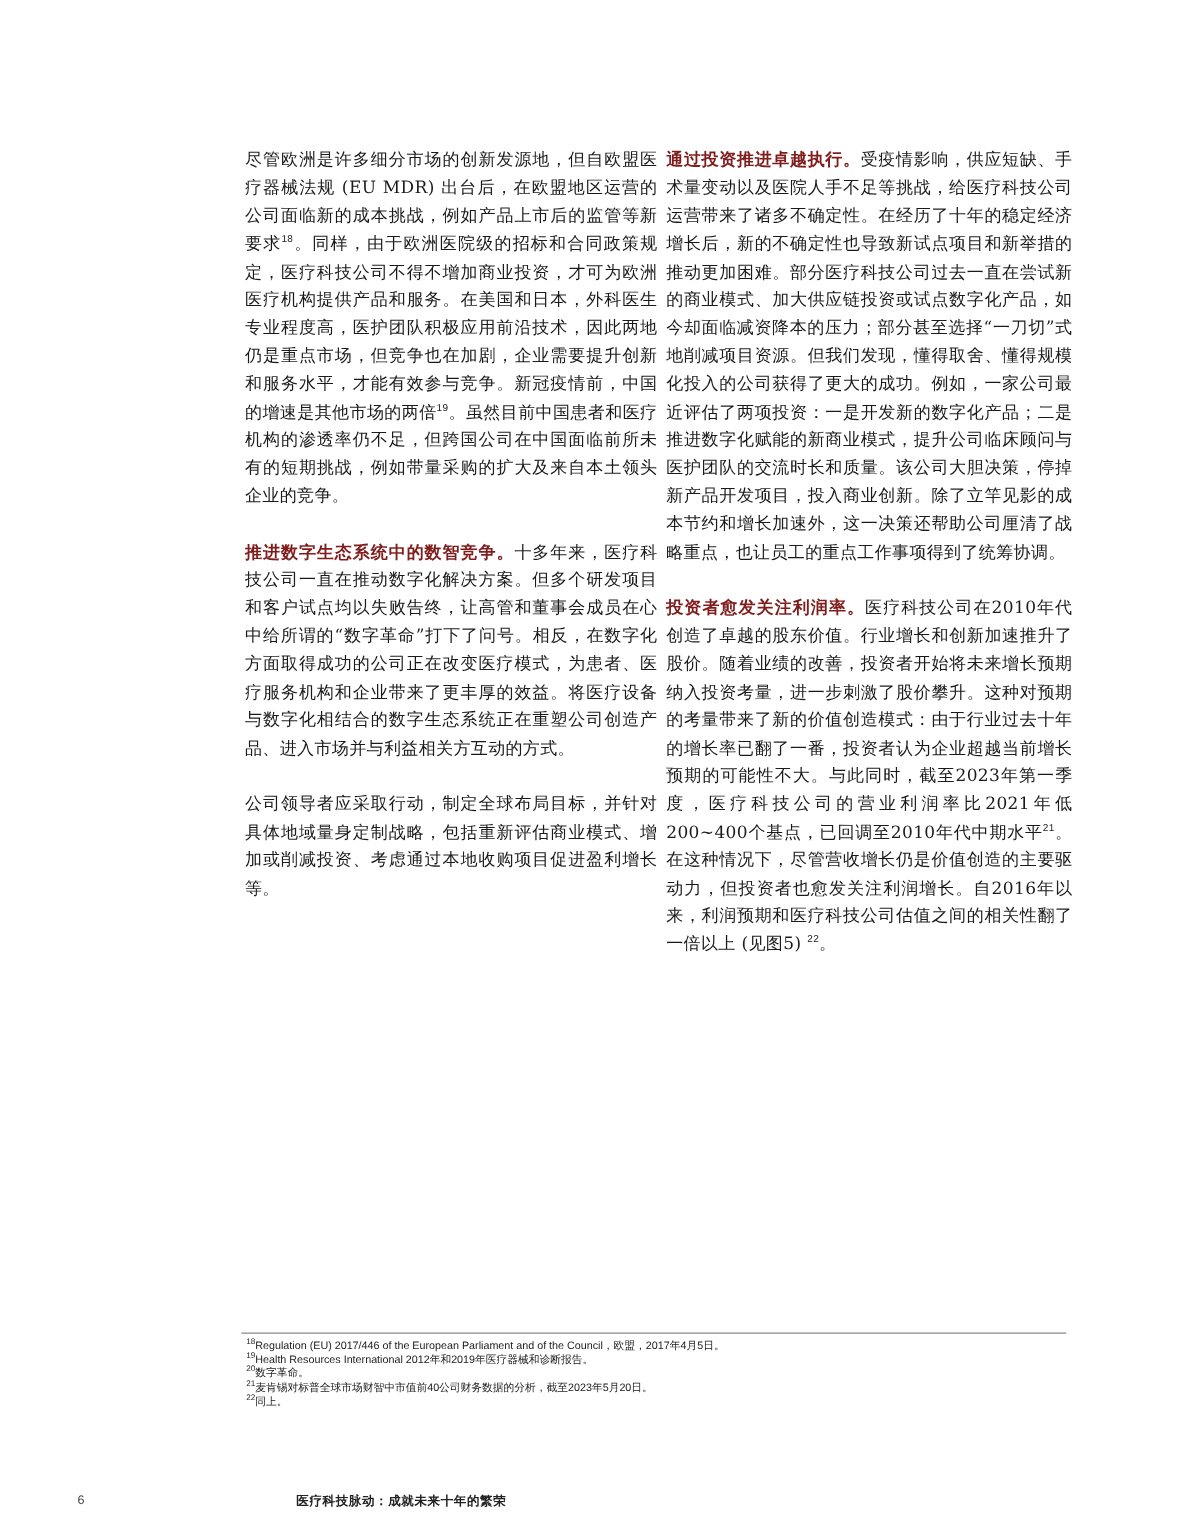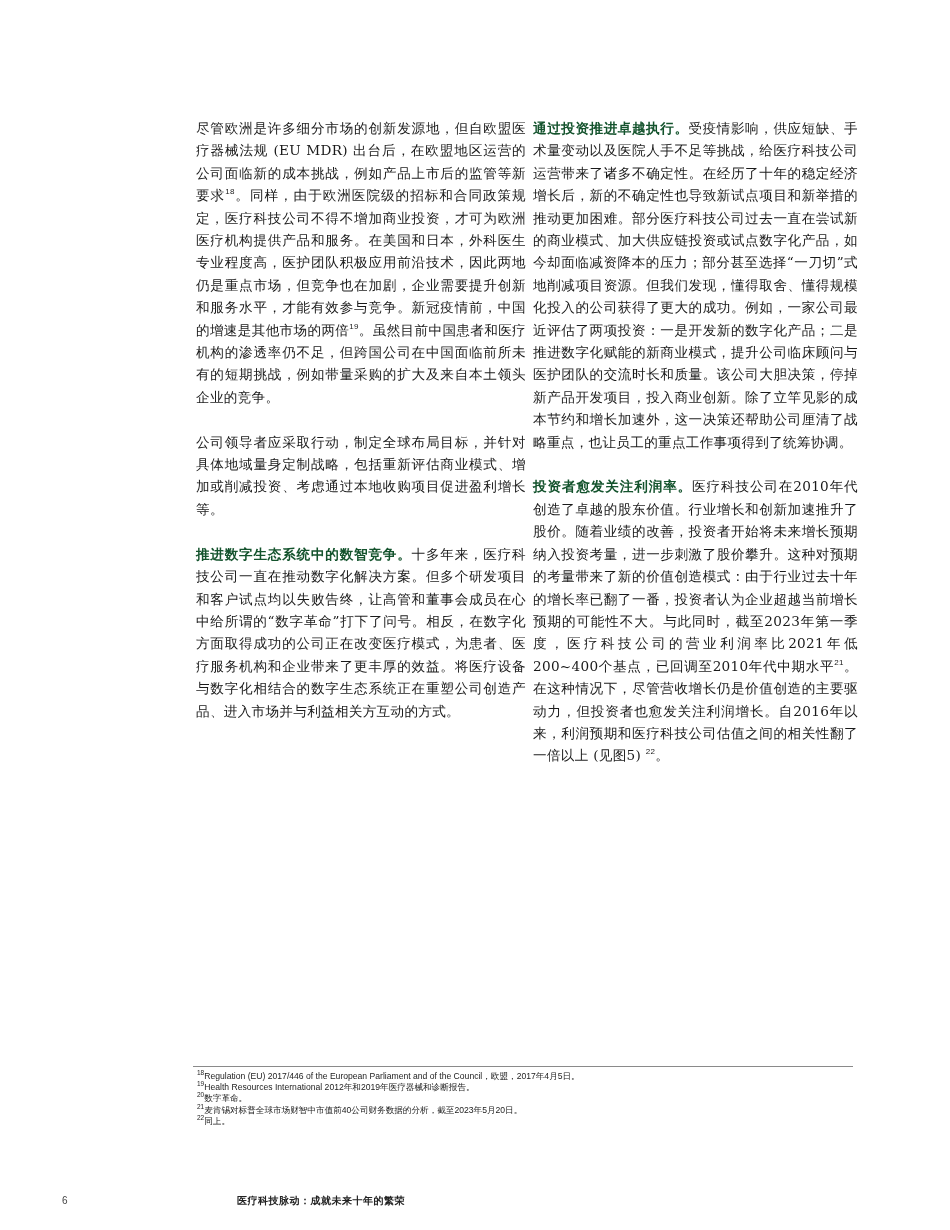--- a/index.html
+++ b/index.html
@@ -3,41 +3,41 @@
 <meta charset="utf-8">
 <style>
   html, body { margin: 0; padding: 0; background: #ffffff; }
   body { width: 950px; height: 1230px; position: relative; overflow: hidden;
          font-family: "DejaVu Serif", "Liberation Serif", serif; color: #1a1a1a; }
   .col { position: absolute; top: 117px; width: 330px; font-size: 13.6px; line-height: 22.4px;
          letter-spacing: 0.3px; text-align: justify; }
   .col-left { left: 196px; }
   .col-right { left: 533px; width: 325px; }
   .para { margin: 0 0 22.4px 0; }
-  .lead { font-weight: bold; color: #14532d; }
+  .lead { font-weight: bold; color: #7f1d1d; }
   sup { font-size: 8px; vertical-align: super; line-height: 0; font-family: "Liberation Sans", sans-serif; }
   .fn-rule { position: absolute; left: 193px; top: 1066px; width: 660px; height: 1px; background: #8a8a8a; }
   .footnotes { position: absolute; left: 197px; top: 1071px; width: 660px; font-size: 8.6px;
                line-height: 11.2px; color: #222; font-family: "Liberation Sans", sans-serif; }
   .footnote { white-space: nowrap; }
   .footnote sup { font-size: 6.5px; }
   .page-num { position: absolute; left: 62px; top: 1195px; font-size: 10px; color: #444;
               font-family: "Liberation Sans", sans-serif; }
   .running-title { position: absolute; left: 196px; top: 1194px; font-size: 10px; font-weight: bold;
                    color: #222; letter-spacing: 0.5px; padding-left: 41px; }
 </style>
 </head>
 <body>
 
 <div class="col col-left">
   <p class="para"><span>尽管欧洲是许多细分市场的创新发源地，但自欧盟医疗器械法规 (EU MDR) 出台后，在欧盟地区运营的公司面临新的成本挑战，例如产品上市后的监管等新要求</span><sup>18</sup><span>。同样，由于欧洲医院级的招标和合同政策规定，医疗科技公司不得不增加商业投资，才可为欧洲医疗机构提供产品和服务。在美国和日本，外科医生专业程度高，医护团队积极应用前沿技术，因此两地仍是重点市场，但竞争也在加剧，企业需要提升创新和服务水平，才能有效参与竞争。新冠疫情前，中国的增速是其他市场的两倍</span><sup>19</sup><span>。虽然目前中国患者和医疗机构的渗透率仍不足，但跨国公司在中国面临前所未有的短期挑战，例如带量采购的扩大及来自本土领头企业的竞争。</span></p>
 
+  <p class="para"><span class="lead">推进数字生态系统中的数智竞争。</span><span>十多年来，医疗科技公司一直在推动数字化解决方案。但多个研发项目和客户试点均以失败告终，让高管和董事会成员在心中给所谓的“数字革命”打下了问号。相反，在数字化方面取得成功的公司正在改变医疗模式，为患者、医疗服务机构和企业带来了更丰厚的效益。将医疗设备与数字化相结合的数字生态系统正在重塑公司创造产品、进入市场并与利益相关方互动的方式。</span></p>
+
   <p class="para"><span>公司领导者应采取行动，制定全球布局目标，并针对具体地域量身定制战略，包括重新评估商业模式、增加或削减投资、考虑通过本地收购项目促进盈利增长等。</span></p>
-
-  <p class="para"><span class="lead">推进数字生态系统中的数智竞争。</span><span>十多年来，医疗科技公司一直在推动数字化解决方案。但多个研发项目和客户试点均以失败告终，让高管和董事会成员在心中给所谓的“数字革命”打下了问号。相反，在数字化方面取得成功的公司正在改变医疗模式，为患者、医疗服务机构和企业带来了更丰厚的效益。将医疗设备与数字化相结合的数字生态系统正在重塑公司创造产品、进入市场并与利益相关方互动的方式。</span></p>
 
 
 </div>
 
 <div class="col col-right">
   <p class="para"><span class="lead">通过投资推进卓越执行。</span><span>受疫情影响，供应短缺、手术量变动以及医院人手不足等挑战，给医疗科技公司运营带来了诸多不确定性。在经历了十年的稳定经济增长后，新的不确定性也导致新试点项目和新举措的推动更加困难。部分医疗科技公司过去一直在尝试新的商业模式、加大供应链投资或试点数字化产品，如今却面临减资降本的压力；部分甚至选择“一刀切”式地削减项目资源。但我们发现，懂得取舍、懂得规模化投入的公司获得了更大的成功。例如，一家公司最近评估了两项投资：一是开发新的数字化产品；二是推进数字化赋能的新商业模式，提升公司临床顾问与医护团队的交流时长和质量。该公司大胆决策，停掉新产品开发项目，投入商业创新。除了立竿见影的成本节约和增长加速外，这一决策还帮助公司厘清了战略重点，也让员工的重点工作事项得到了统筹协调。</span></p>
 
 
   <p class="para"><span class="lead">投资者愈发关注利润率。</span><span>医疗科技公司在2010年代创造了卓越的股东价值。行业增长和创新加速推升了股价。随着业绩的改善，投资者开始将未来增长预期纳入投资考量，进一步刺激了股价攀升。这种对预期的考量带来了新的价值创造模式：由于行业过去十年的增长率已翻了一番，投资者认为企业超越当前增长预期的可能性不大。与此同时，截至2023年第一季度，医疗科技公司的营业利润率比2021年低200~400个基点，已回调至2010年代中期水平</span><sup>21</sup><span>。在这种情况下，尽管营收增长仍是价值创造的主要驱动力，但投资者也愈发关注利润增长。自2016年以来，利润预期和医疗科技公司估值之间的相关性翻了一倍以上 (见图5) </span><sup>22</sup><span>。</span></p>
 </div>

